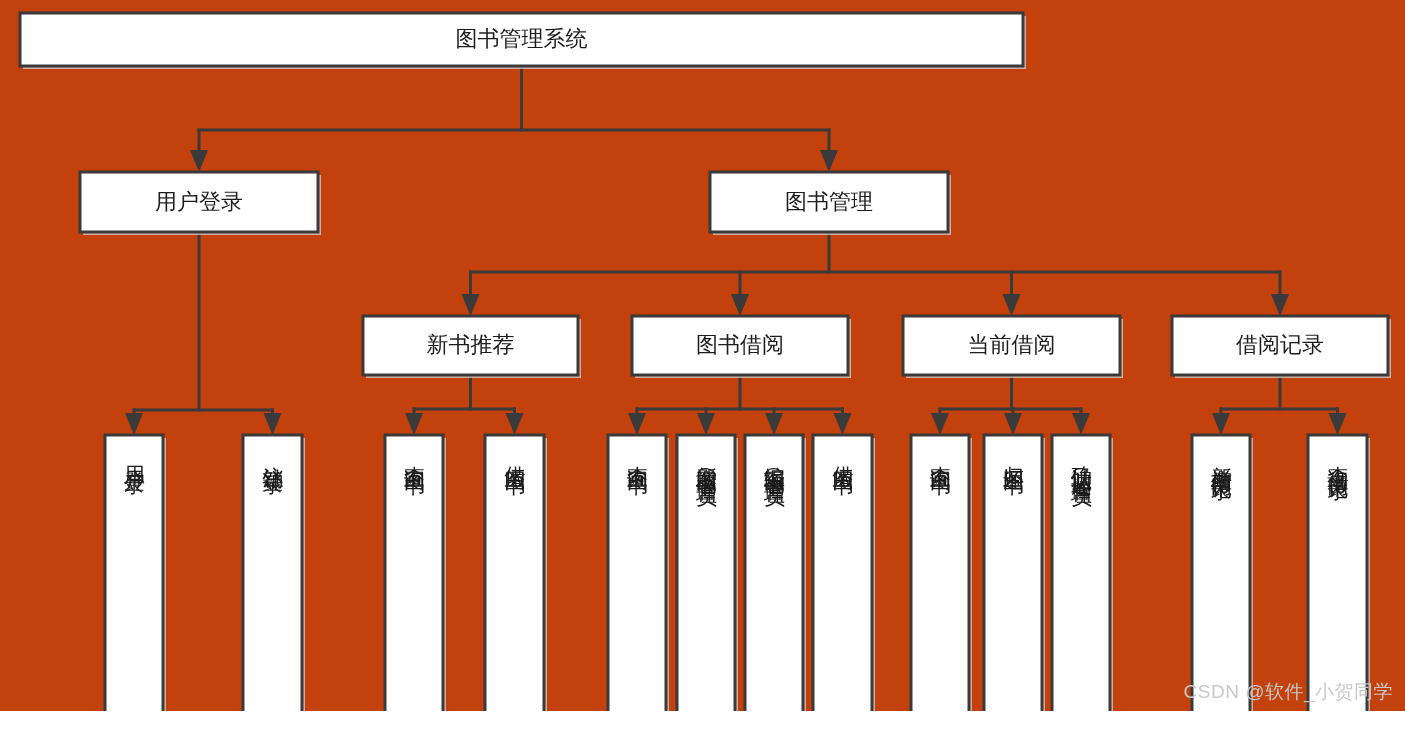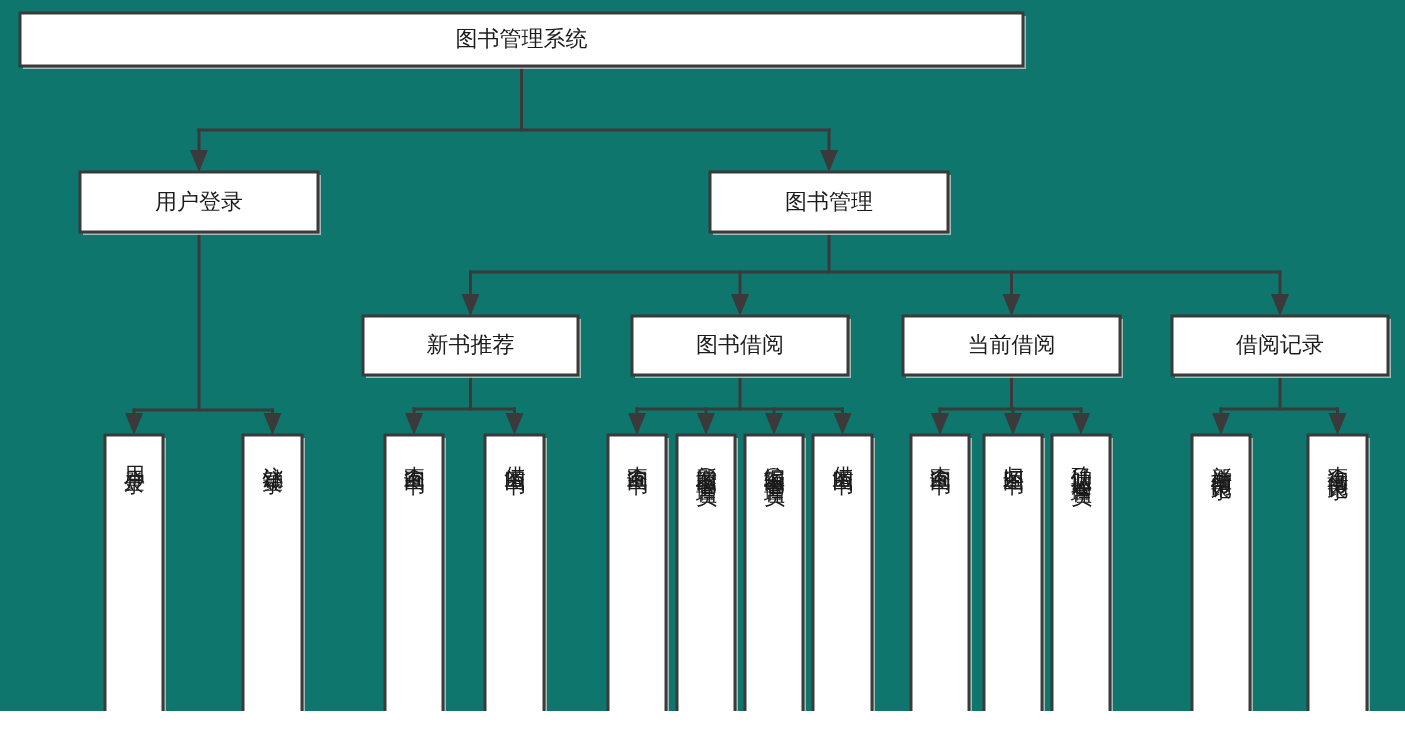--- a/index.html
+++ b/index.html
@@ -7,21 +7,21 @@
     padding: 0;
     background: #ffffff;
   }
   body {
     font-family: "Liberation Sans", "DejaVu Sans", sans-serif;
   }
   #diagram-root {
     position: relative;
     width: 1405px;
     height: 711px;
-    background: #0f766e;
+    background: #c2410c;
     overflow: hidden;
   }
   svg.diagram-svg {
     position: absolute;
     left: 0;
     top: 0;
     width: 1405px;
     height: 747px;
   }
   .node-box {
@@ -228,13 +228,14 @@
         <div class="leaf-label">确认归还（管理员）</div>
       </div>
       <div class="leaf-label-wrap" style="left: 1192px; top: 449px; width: 58px; height: 280px;">
         <div class="leaf-label">新增借阅记录</div>
       </div>
       <div class="leaf-label-wrap" style="left: 1308px; top: 449px; width: 59px; height: 280px;">
         <div class="leaf-label">查询借阅记录</div>
       </div>
     </div>
 
+  <div class="watermark">CSDN @软件_小贺同学</div>
 </div>
 
 </body></html>

